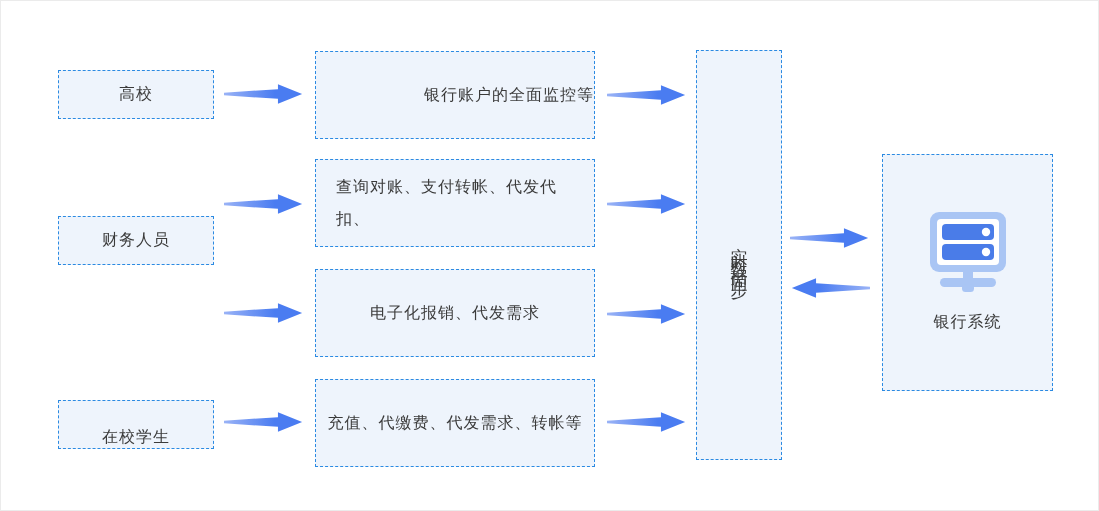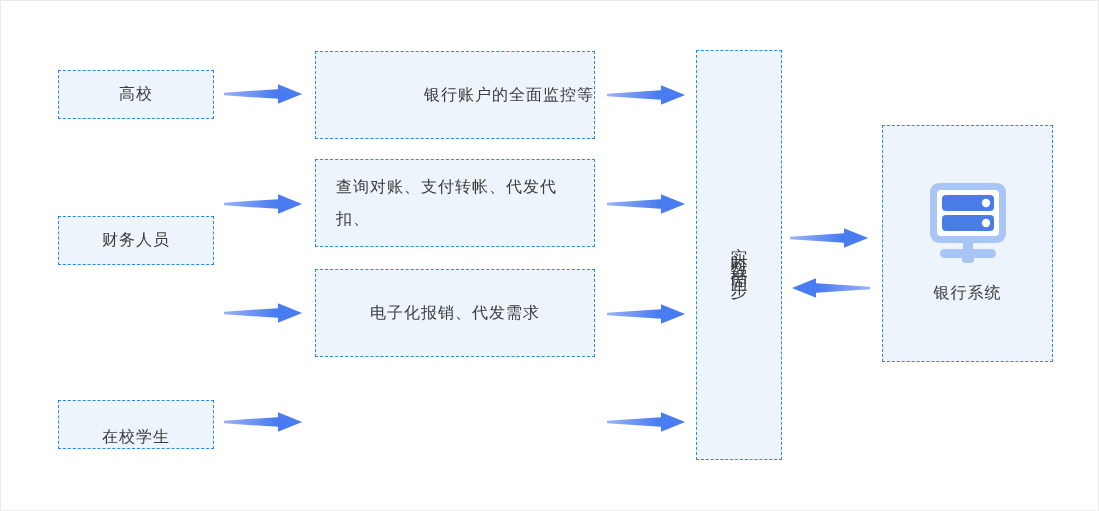--- a/index.html
+++ b/index.html
@@ -42,21 +42,21 @@
     left:695px;top:49px;width:86px;height:410px;
   }
   .sync-label{
     writing-mode:vertical-rl;
     text-orientation:upright;
     letter-spacing:7px;
     font-size:17px;
   }
   
   .bank{
-    left:881px;top:124px;width:171px;height:237px;
+    left:881px;top:153px;width:171px;height:237px;
     flex-direction:column;
   }
   .bank-icon{width:86px;height:84px;display:block;}
   .bank-label{margin-top:16px;font-size:16px;letter-spacing:1px;}
   
   .arrow{position:absolute;width:80px;height:40px;display:block;}
   .arrow.flip{transform:scaleX(-1);}
   .ar-l0{left:223px;top:73px;}
   .ar-l1{left:223px;top:183px;}
   .ar-l2{left:223px;top:292px;}
@@ -94,20 +94,23 @@
   </div>
 
   <div class="dash-box service service-0">
     <span>银行账户的全面监控等</span>
   </div>
   <div class="dash-box service service-1">
     <span>查询对账、支付转帐、代发代扣、</span>
   </div>
   <div class="dash-box service service-2">
     <span>电子化报销、代发需求</span>
+  </div>
+  <div class="dash-box service service-3">
+    <span>充值、代缴费、代发需求、转帐等</span>
   </div>
 
   <div class="dash-box sync">
     <span class="sync-label">实时数据同步</span>
   </div>
 
   <div class="dash-box bank">
     <svg class="bank-icon" viewBox="0 0 86 84">
       <rect x="5" y="0" width="76" height="60" rx="9" fill="#a9c5f4"></rect>
       <rect x="12" y="7" width="62" height="46" rx="4" fill="#ffffff"></rect>

